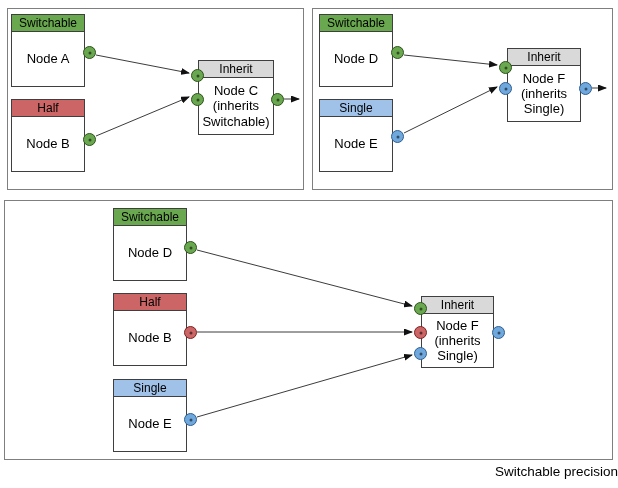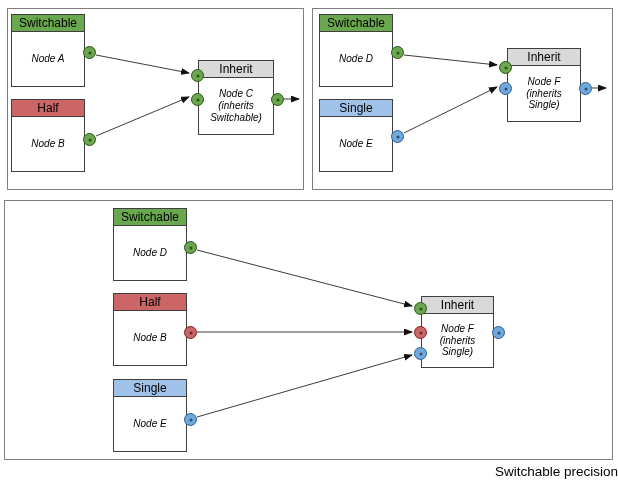--- a/index.html
+++ b/index.html
@@ -11,21 +11,21 @@
   .node {
     position:absolute; border:1px solid #3f3f3f; background:#ffffff;
     box-sizing:border-box; display:flex; flex-direction:column; z-index:2;
   }
   .node-header {
     height:16px; line-height:16px; text-align:center; font-size:12px;
     border-bottom:1px solid #3f3f3f; flex:0 0 auto;
   }
   .node-body {
     flex:1 1 auto; display:flex; align-items:center; justify-content:center;
-    text-align:center; font-size:10px; line-height:1.18; white-space:pre-line;font-style:italic;
+    text-align:center; font-size:13px; line-height:1.18; white-space:pre-line;
   }
   .port {
     position:absolute; width:13px; height:13px; border-radius:50%;
     border:1.5px solid #333; box-sizing:border-box; z-index:4; background:#ccc;
   }
   .port::after {
     content:""; position:absolute; left:50%; top:50%; width:3px; height:3px;
     transform:translate(-50%,-50%); border-radius:50%; background:rgba(0,0,0,0.55);
   }
   svg.connectors { position:absolute; left:0; top:0; z-index:3; pointer-events:none; }

